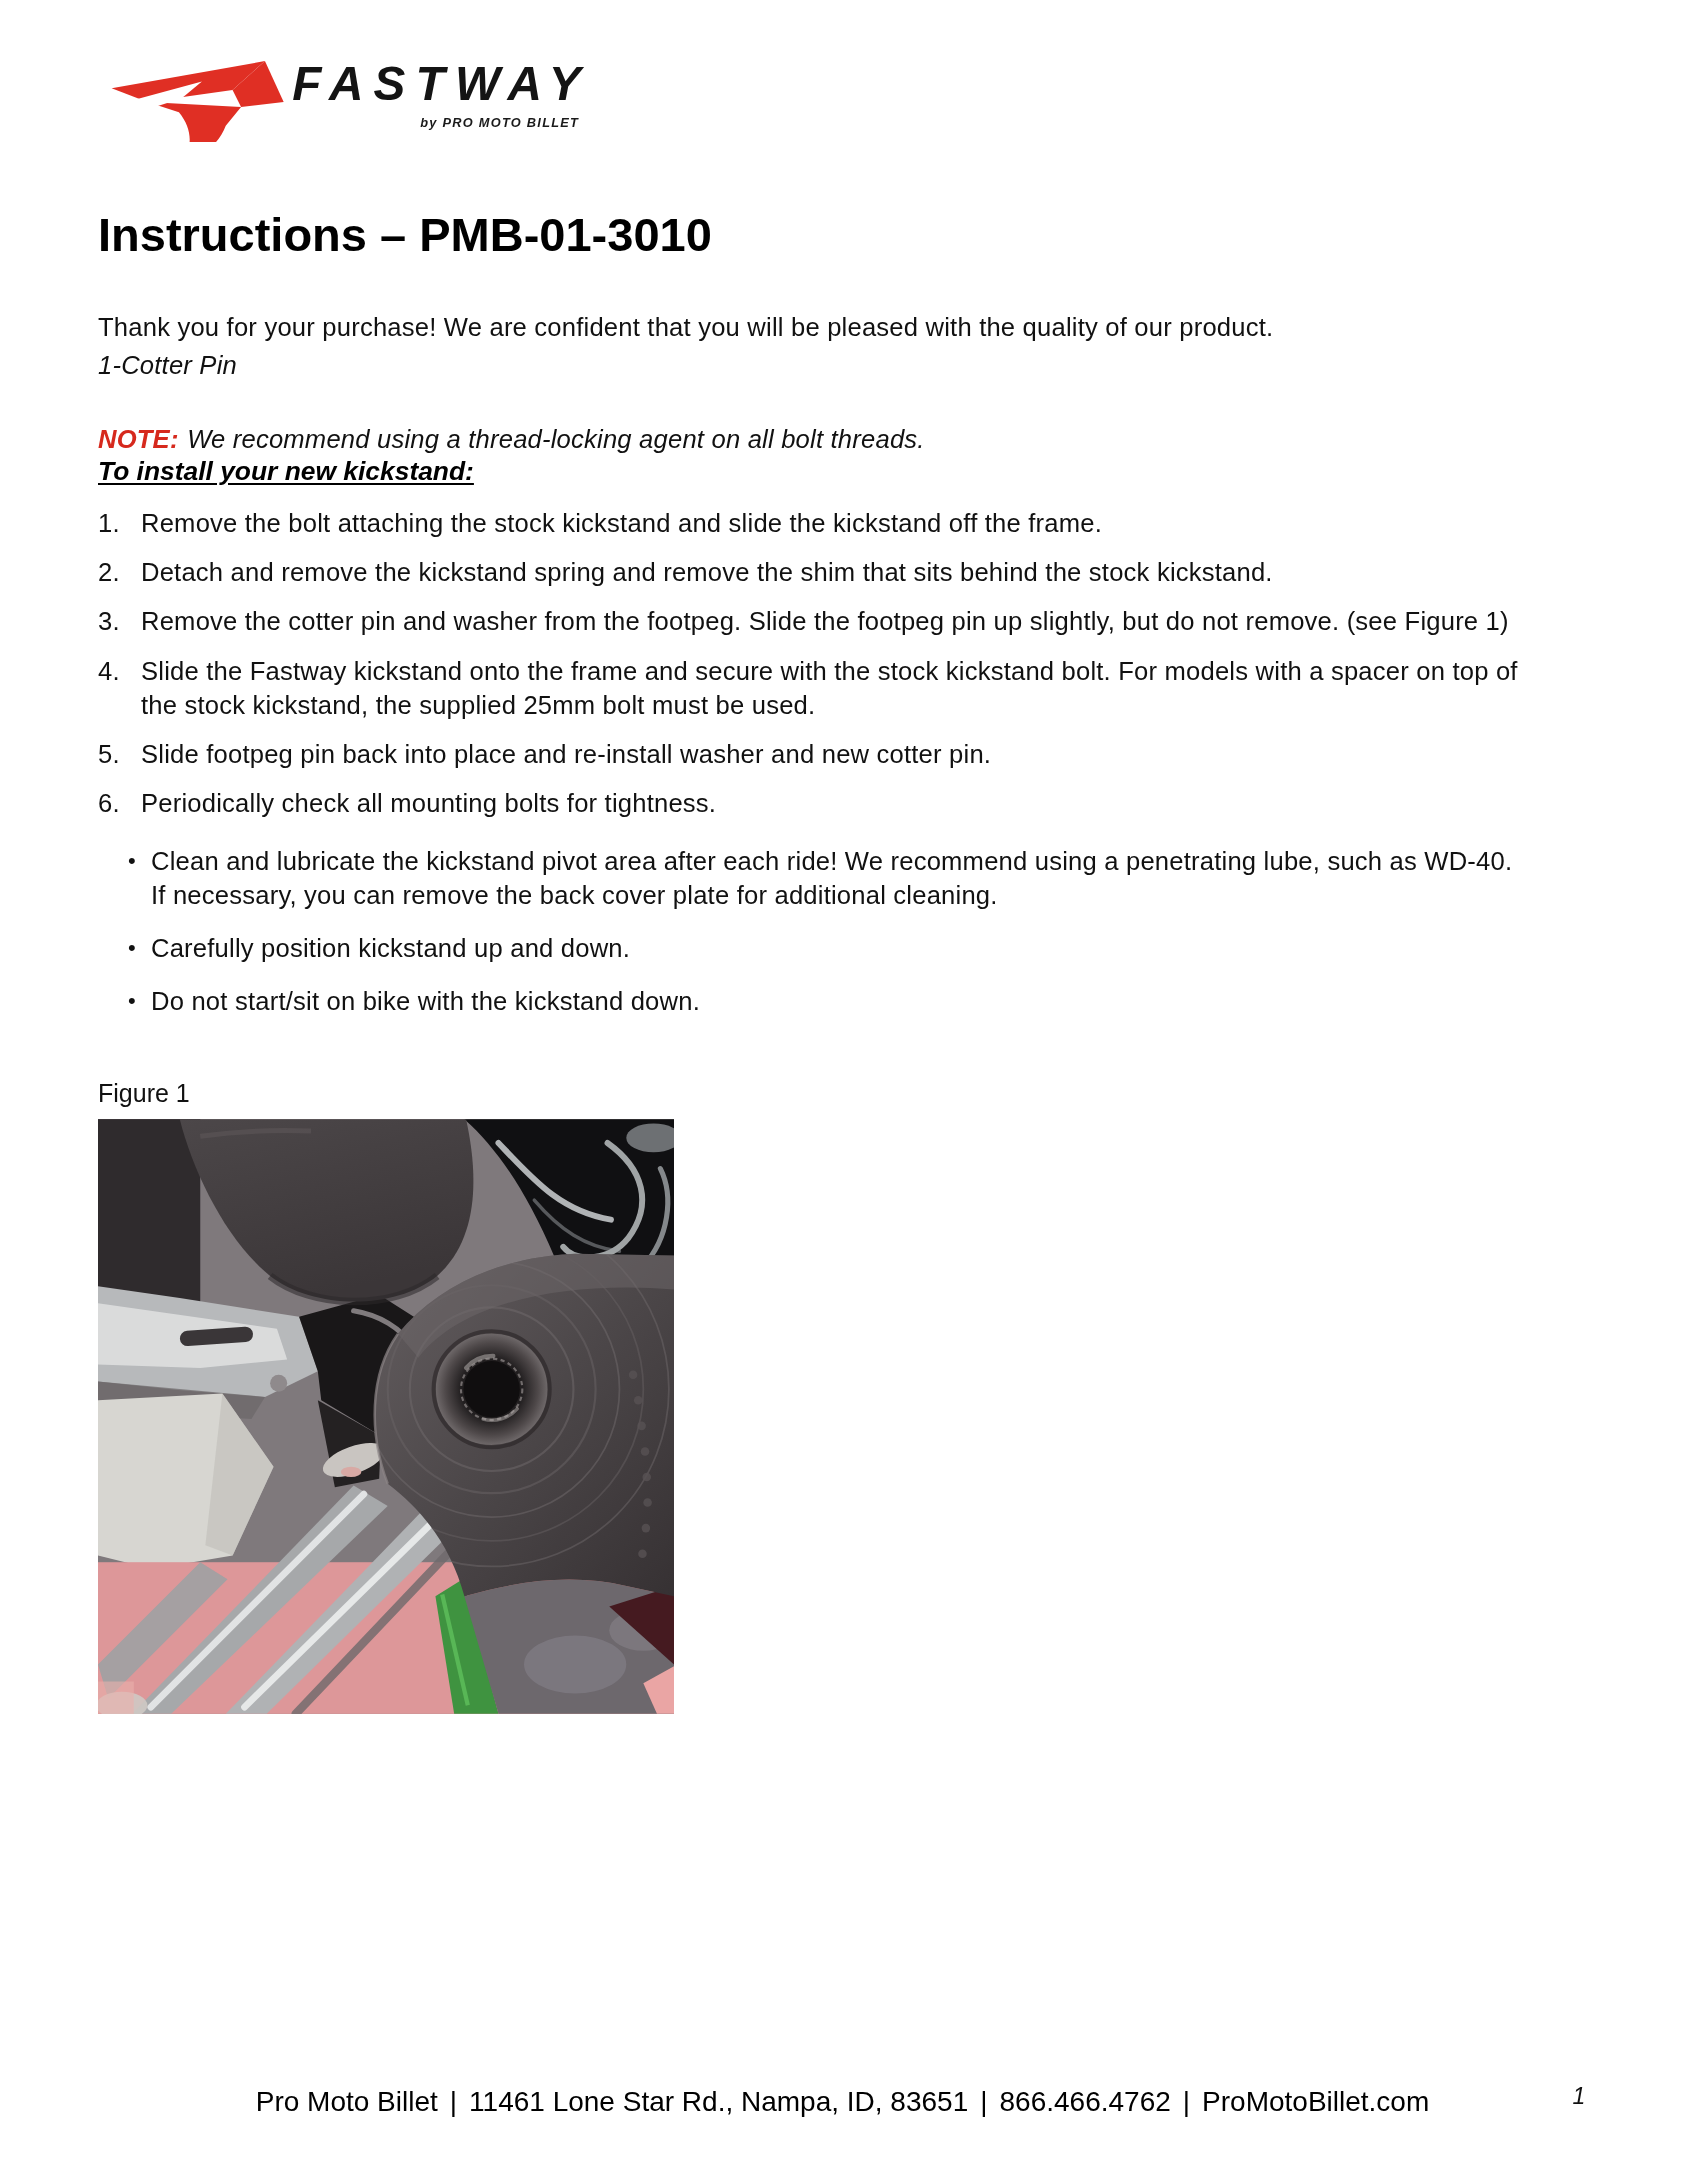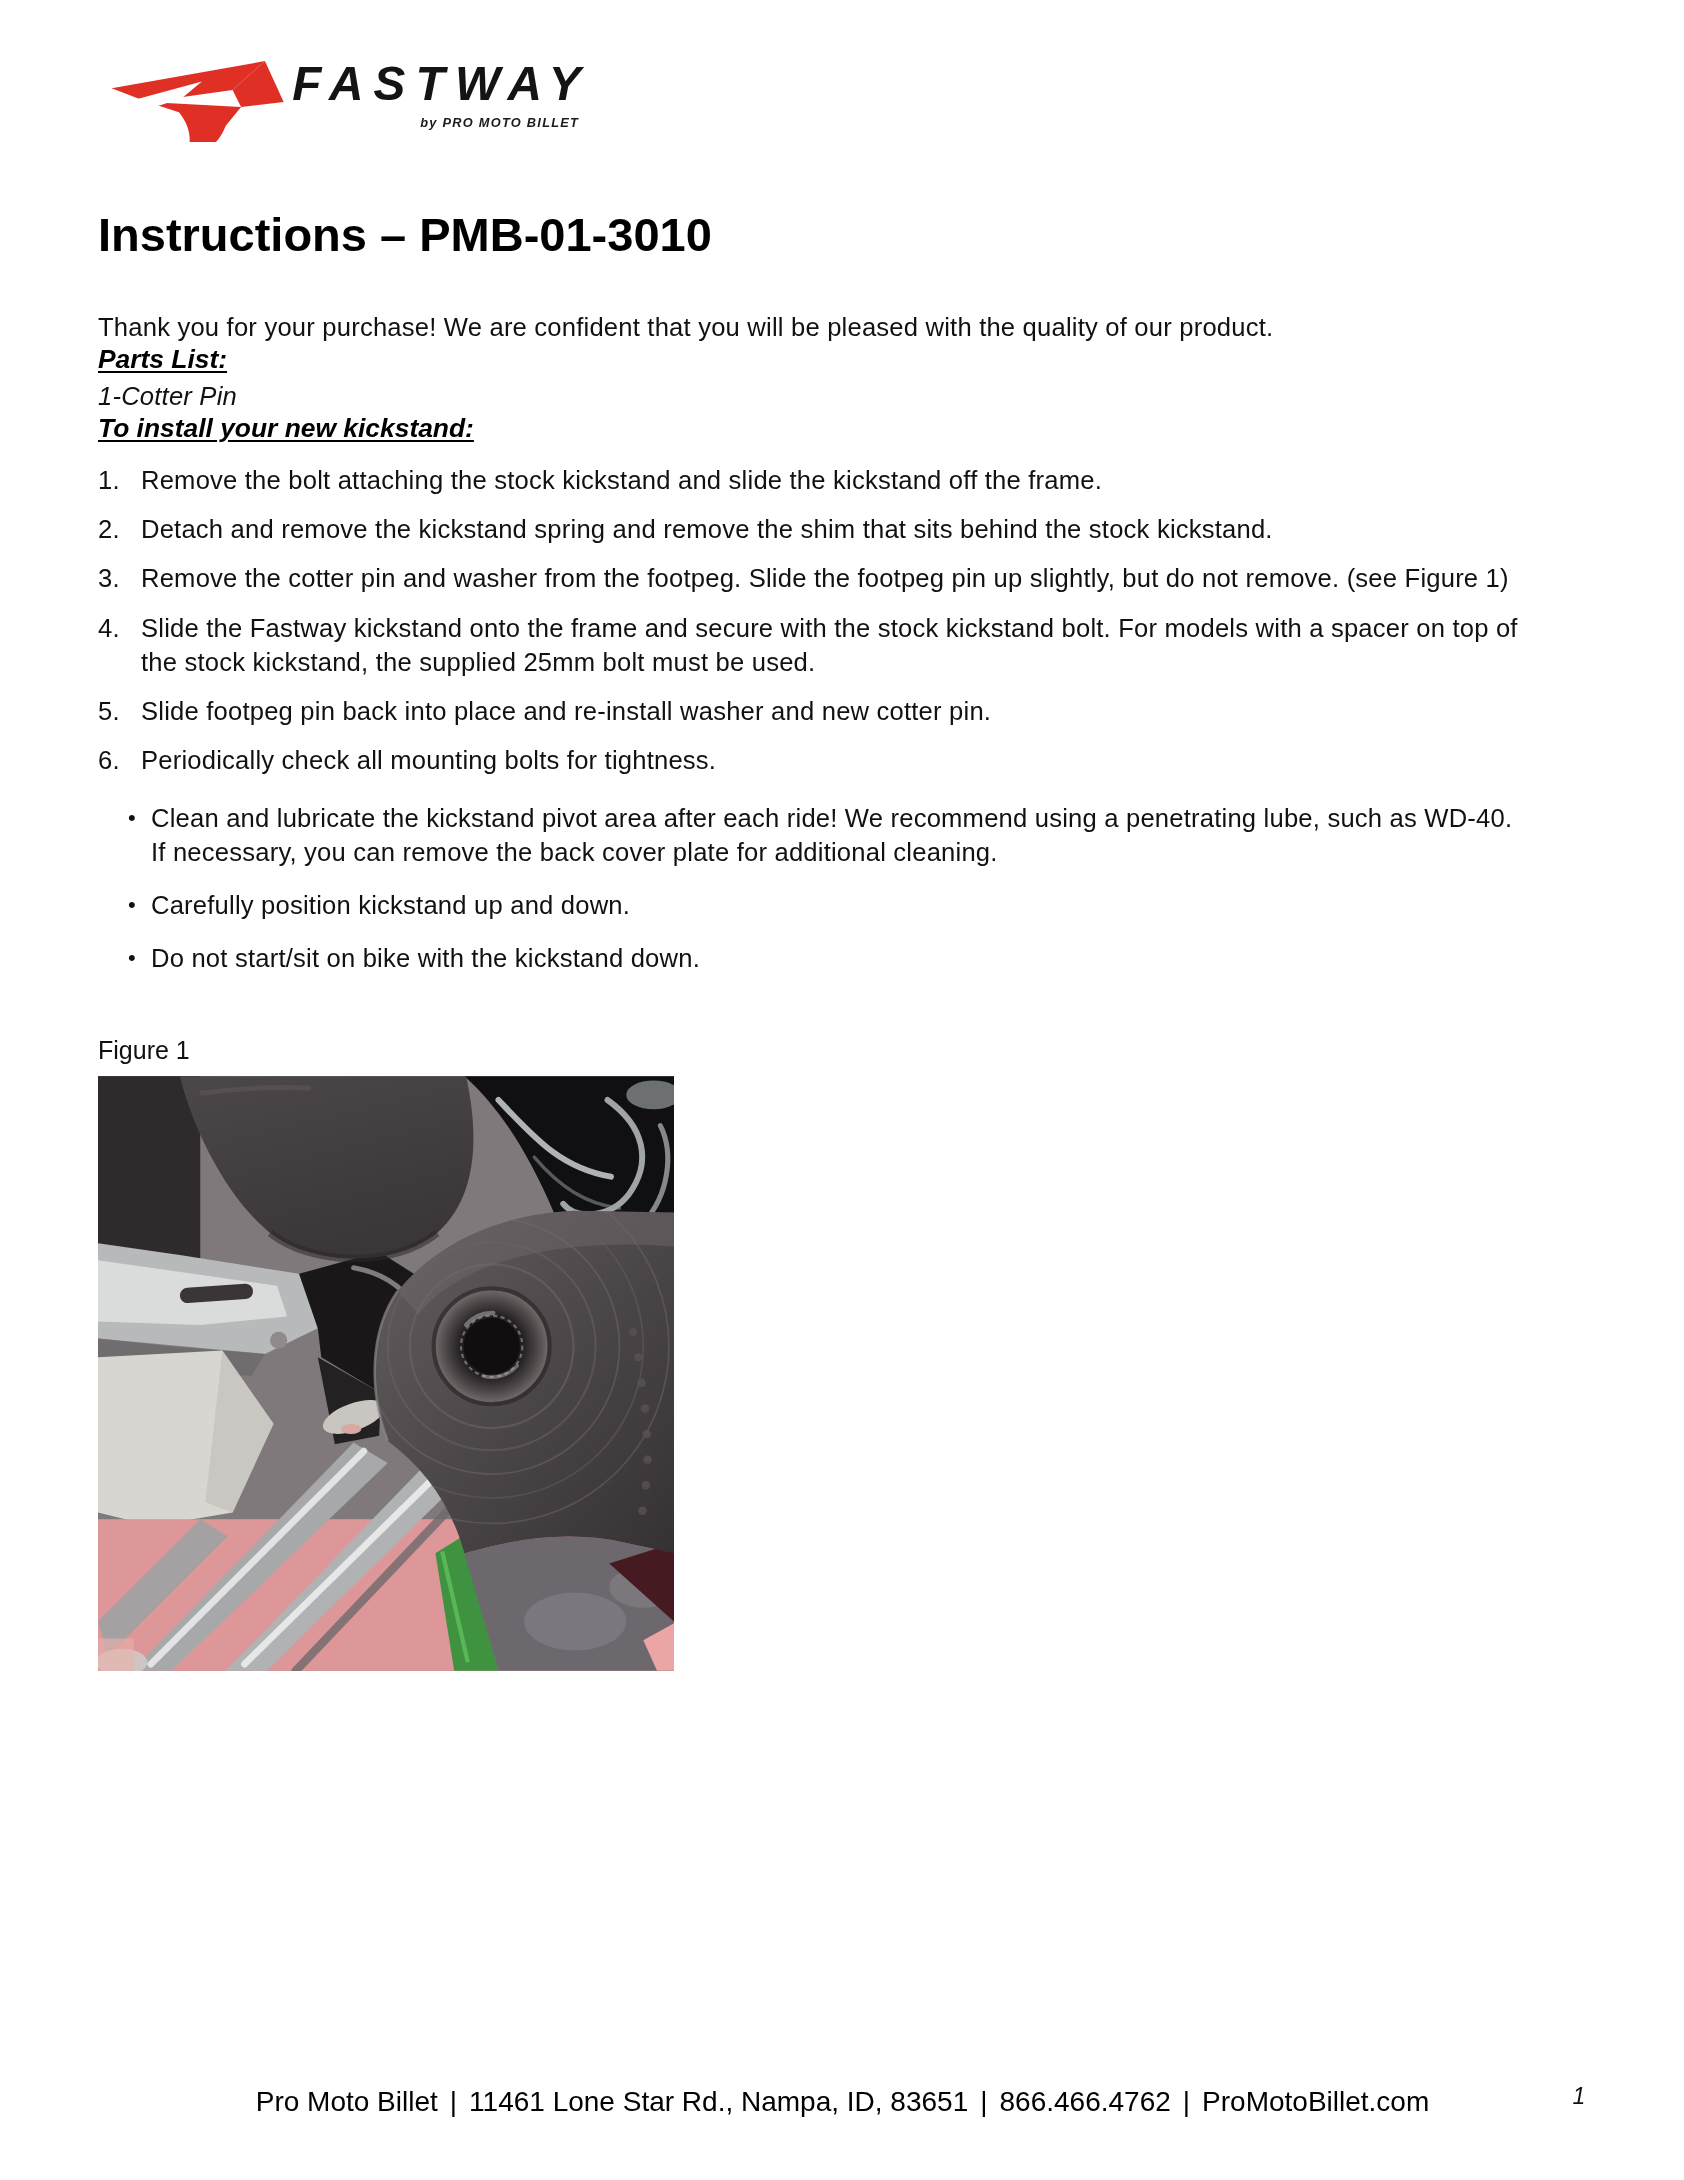--- a/index.html
+++ b/index.html
@@ -70,26 +70,28 @@
       <text x="228" y="66" font-size="56" font-weight="bold" font-style="italic" letter-spacing="12" fill="#141414">FASTWAY</text>
       <text x="565" y="97" text-anchor="end" font-size="15" font-weight="bold" font-style="italic" letter-spacing="1.5" fill="#1a1a1a">by PRO MOTO BILLET</text>
     </svg>
   </div>
 
   <h1 class="title">Instructions – PMB-01-3010</h1>
 
   <p class="intro body-text">Thank you for your purchase! We are confident that you will be pleased with the quality of our product.</p>
 
   <section>
-    <h2 class="sec-h parts-h">Parts List:</h2>
     <ul class="parts body-text">
       <li>1-Cotter Pin</li>
     </ul>
   </section>
 
+  <p class="note body-text">
+    <span class="note-label" style="color:#d6291d;">NOTE:</span><span class="note-body">We recommend using a thread-locking agent on all bolt threads.</span>
+  </p>
 
   <section>
     <h2 class="sec-h install-h">To install your new kickstand:</h2>
     <ol class="steps body-text">
       <li>
         <span class="num">1.</span>
         <span class="txt">Remove the bolt attaching the stock kickstand and slide the kickstand off the frame.</span>
       </li>
       <li>
         <span class="num">2.</span>

